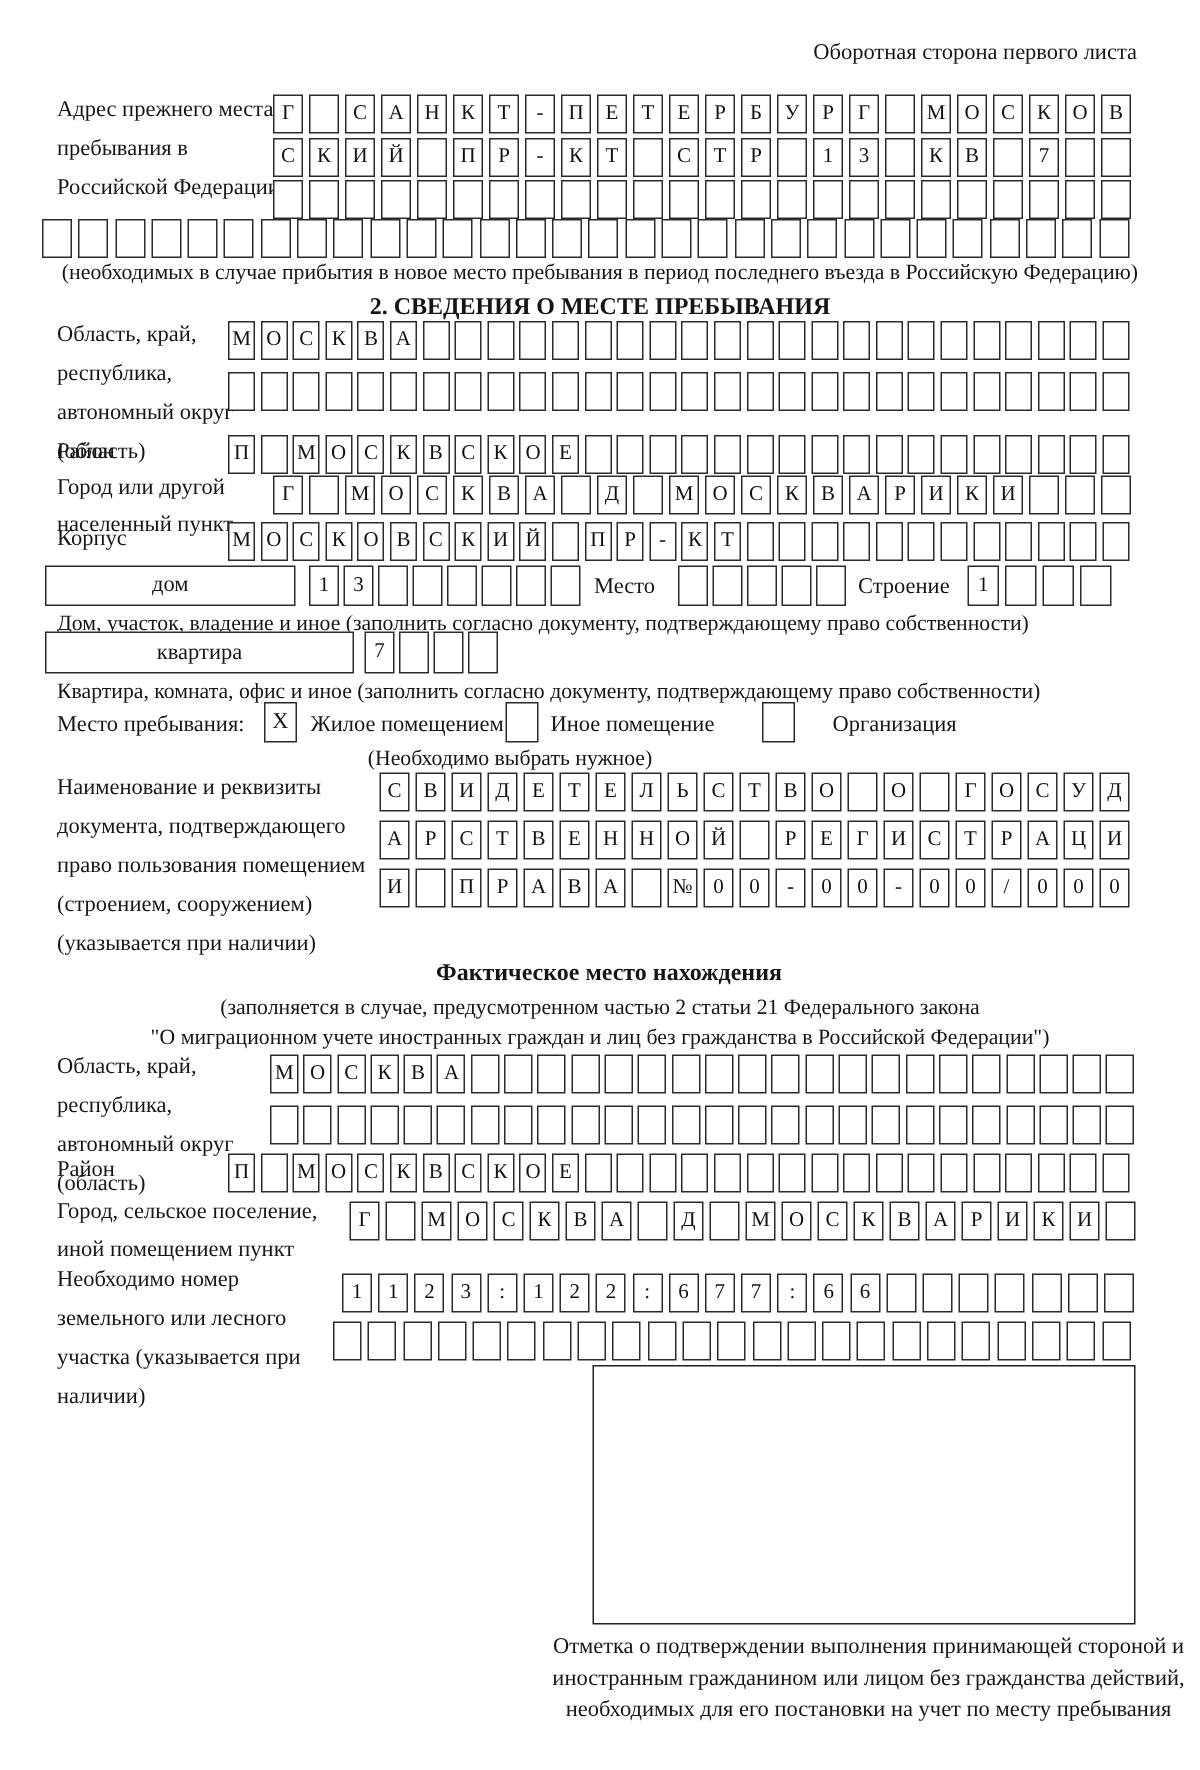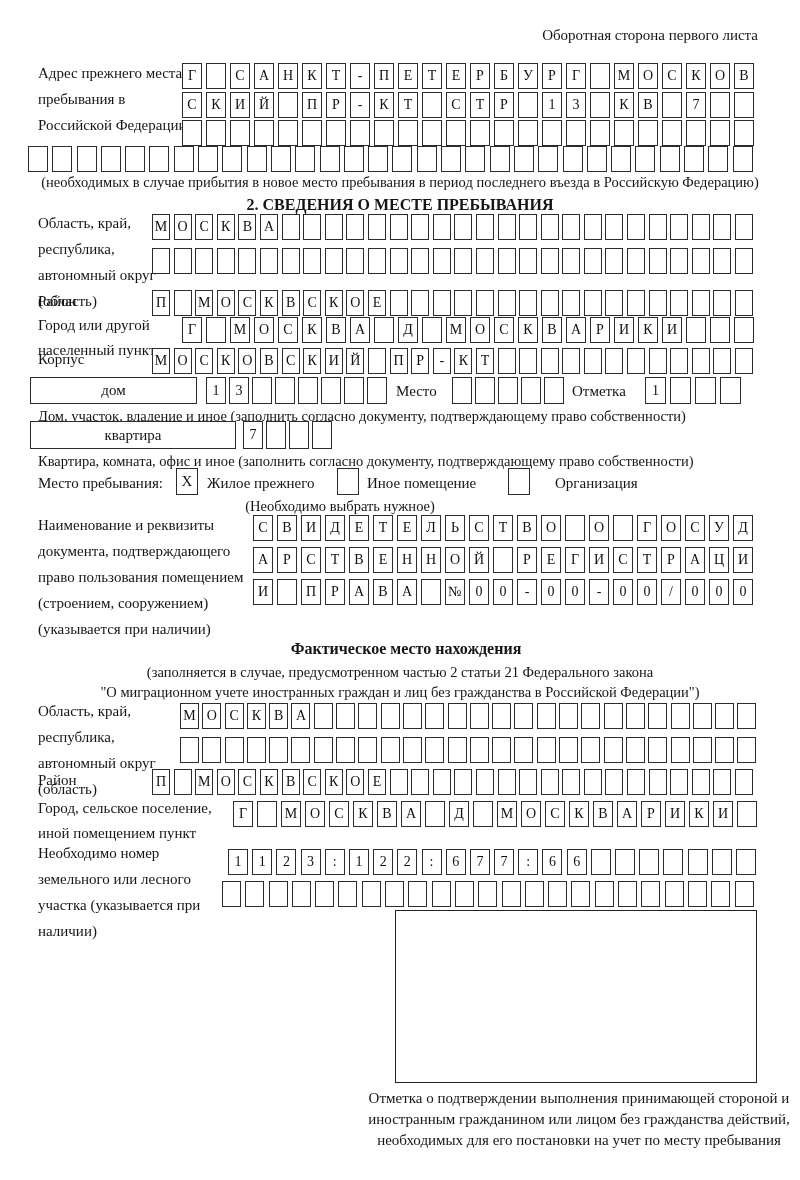--- a/index.html
+++ b/index.html
@@ -317,41 +317,41 @@
       <span class="cell" style="width: 20px; height: 27px; margin-right: 3px;"></span>
     </div>
   <div class="abs lbl" style="left:396px;top:378px;">Место</div>
   <div class="cellrow" style="left:452px;top:377px;">
       <span class="cell" style="width: 20px; height: 27px; margin-right: 3px;"></span>
       <span class="cell" style="width: 20px; height: 27px; margin-right: 3px;"></span>
       <span class="cell" style="width: 20px; height: 27px; margin-right: 3px;"></span>
       <span class="cell" style="width: 20px; height: 27px; margin-right: 3px;"></span>
       <span class="cell" style="width: 20px; height: 27px; margin-right: 3px;"></span>
     </div>
-  <div class="abs lbl" style="left:572px;top:378px;">Отметка</div>
+  <div class="abs lbl" style="left:572px;top:378px;">Строение</div>
   <div class="cellrow" style="left:645px;top:377px;">
       <span class="cell" style="width: 21px; height: 27px; margin-right: 4px;">1</span>
       <span class="cell" style="width: 21px; height: 27px; margin-right: 4px;"></span>
       <span class="cell" style="width: 21px; height: 27px; margin-right: 4px;"></span>
       <span class="cell" style="width: 21px; height: 27px; margin-right: 4px;"></span>
     </div>
   <div class="abs note" style="left:38px;top:408px;">Дом, участок, владение и иное (заполнить согласно документу, подтверждающему право собственности)</div>
 
   <div class="widebox" style="left:30px;top:421px;width:206px;height:28px;">квартира</div>
   <div class="cellrow" style="left:243px;top:421px;">
       <span class="cell" style="width: 20px; height: 28px; margin-right: 3px;">7</span>
       <span class="cell" style="width: 20px; height: 28px; margin-right: 3px;"></span>
       <span class="cell" style="width: 20px; height: 28px; margin-right: 3px;"></span>
       <span class="cell" style="width: 20px; height: 28px; margin-right: 3px;"></span>
     </div>
   <div class="abs note" style="left:38px;top:453px;">Квартира, комната, офис и иное (заполнить согласно документу, подтверждающему право собственности)</div>
 
   <div class="abs lbl" style="left:38px;top:470px;">Место пребывания:</div>
   <div class="checkbox" style="left:176px;top:468px;">X</div>
-  <div class="abs lbl" style="left:207px;top:470px;">Жилое прежнего</div>
+  <div class="abs lbl" style="left:207px;top:470px;">Жилое помещением</div>
   <div class="checkbox" style="left:337px;top:468px;"></div>
   <div class="abs lbl" style="left:367px;top:470px;">Иное помещение</div>
   <div class="checkbox" style="left:508px;top:468px;"></div>
   <div class="abs lbl" style="left:555px;top:470px;">Организация</div>
   <div class="abs note center" style="left:180px;top:498px;width:320px;">(Необходимо выбрать нужное)</div>
 
   <div class="abs lbl" style="left:38px;top:512px;width:215px;">Наименование и реквизиты документа, подтверждающего право пользования помещением (строением, сооружением) (указывается при наличии)</div>
   <div class="cellrow" style="left:253px;top:515px;">
       <span class="cell" style="width: 20px; height: 26px; margin-right: 4px;">С</span>
       <span class="cell" style="width: 20px; height: 26px; margin-right: 4px;">В</span>

